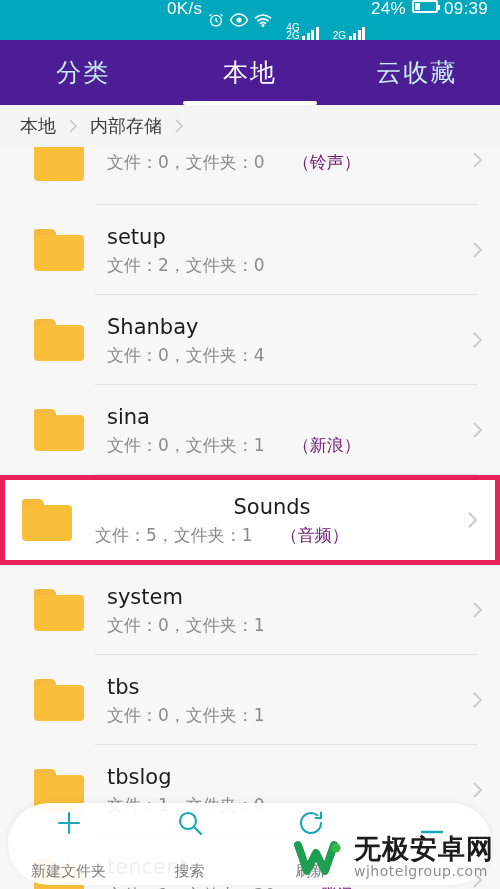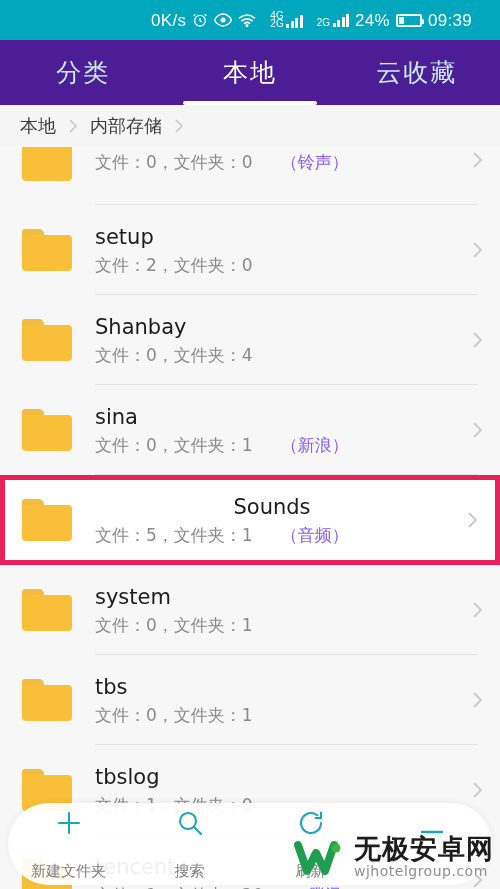--- a/index.html
+++ b/index.html
@@ -20,23 +20,22 @@
     position: relative;
     overflow: hidden;
     background: #f5f5f5;
   }
 
   
   .statusbar {
     height: 40px;
     background: #00a7bd;
     display: flex;
-    align-items: center;
     justify-content: flex-end;
-    padding-right: 28px;
+    padding-right: 12px;
     box-sizing: border-box;
     color: #ffffff;
   }
   .sb-item {
     font-size: 17px;
     color: #ffffff;
     margin-left: 6px;
     line-height: 1;
     letter-spacing: 0.3px;
     white-space: nowrap;
@@ -171,21 +170,21 @@
   .list {
     background: #f7f7f7;
     position: relative;
     margin-top: -32px;  
   }
   .row {
     height: 90px;
     display: flex;
     align-items: center;
     position: relative;
-    padding-left: 22px;
+    padding-left: 34px;
     box-sizing: border-box;
     background: transparent;
   }
   .row .sep {
     position: absolute;
     left: 95px;
     right: 22px;
     bottom: 0;
     height: 1px;
     background: #e3e3e3;
@@ -234,21 +233,21 @@
     font-size: 17px;
     color: #8a8a8a;
     line-height: 1.25;
     font-family: "DejaVu Sans", "Liberation Sans", sans-serif;
     white-space: nowrap;
     display: flex;
     align-items: baseline;
   }
   .rowmeta .alias {
     margin-left: 28px;
-    color: #8b5cf6;
+    color: #701a75;
   }
   .chev {
     flex: 0 0 auto;
     width: 46px;
     display: flex;
     align-items: center;
     justify-content: center;
     color: #c9c9c9;
   }
   .chev svg { display: block; }

